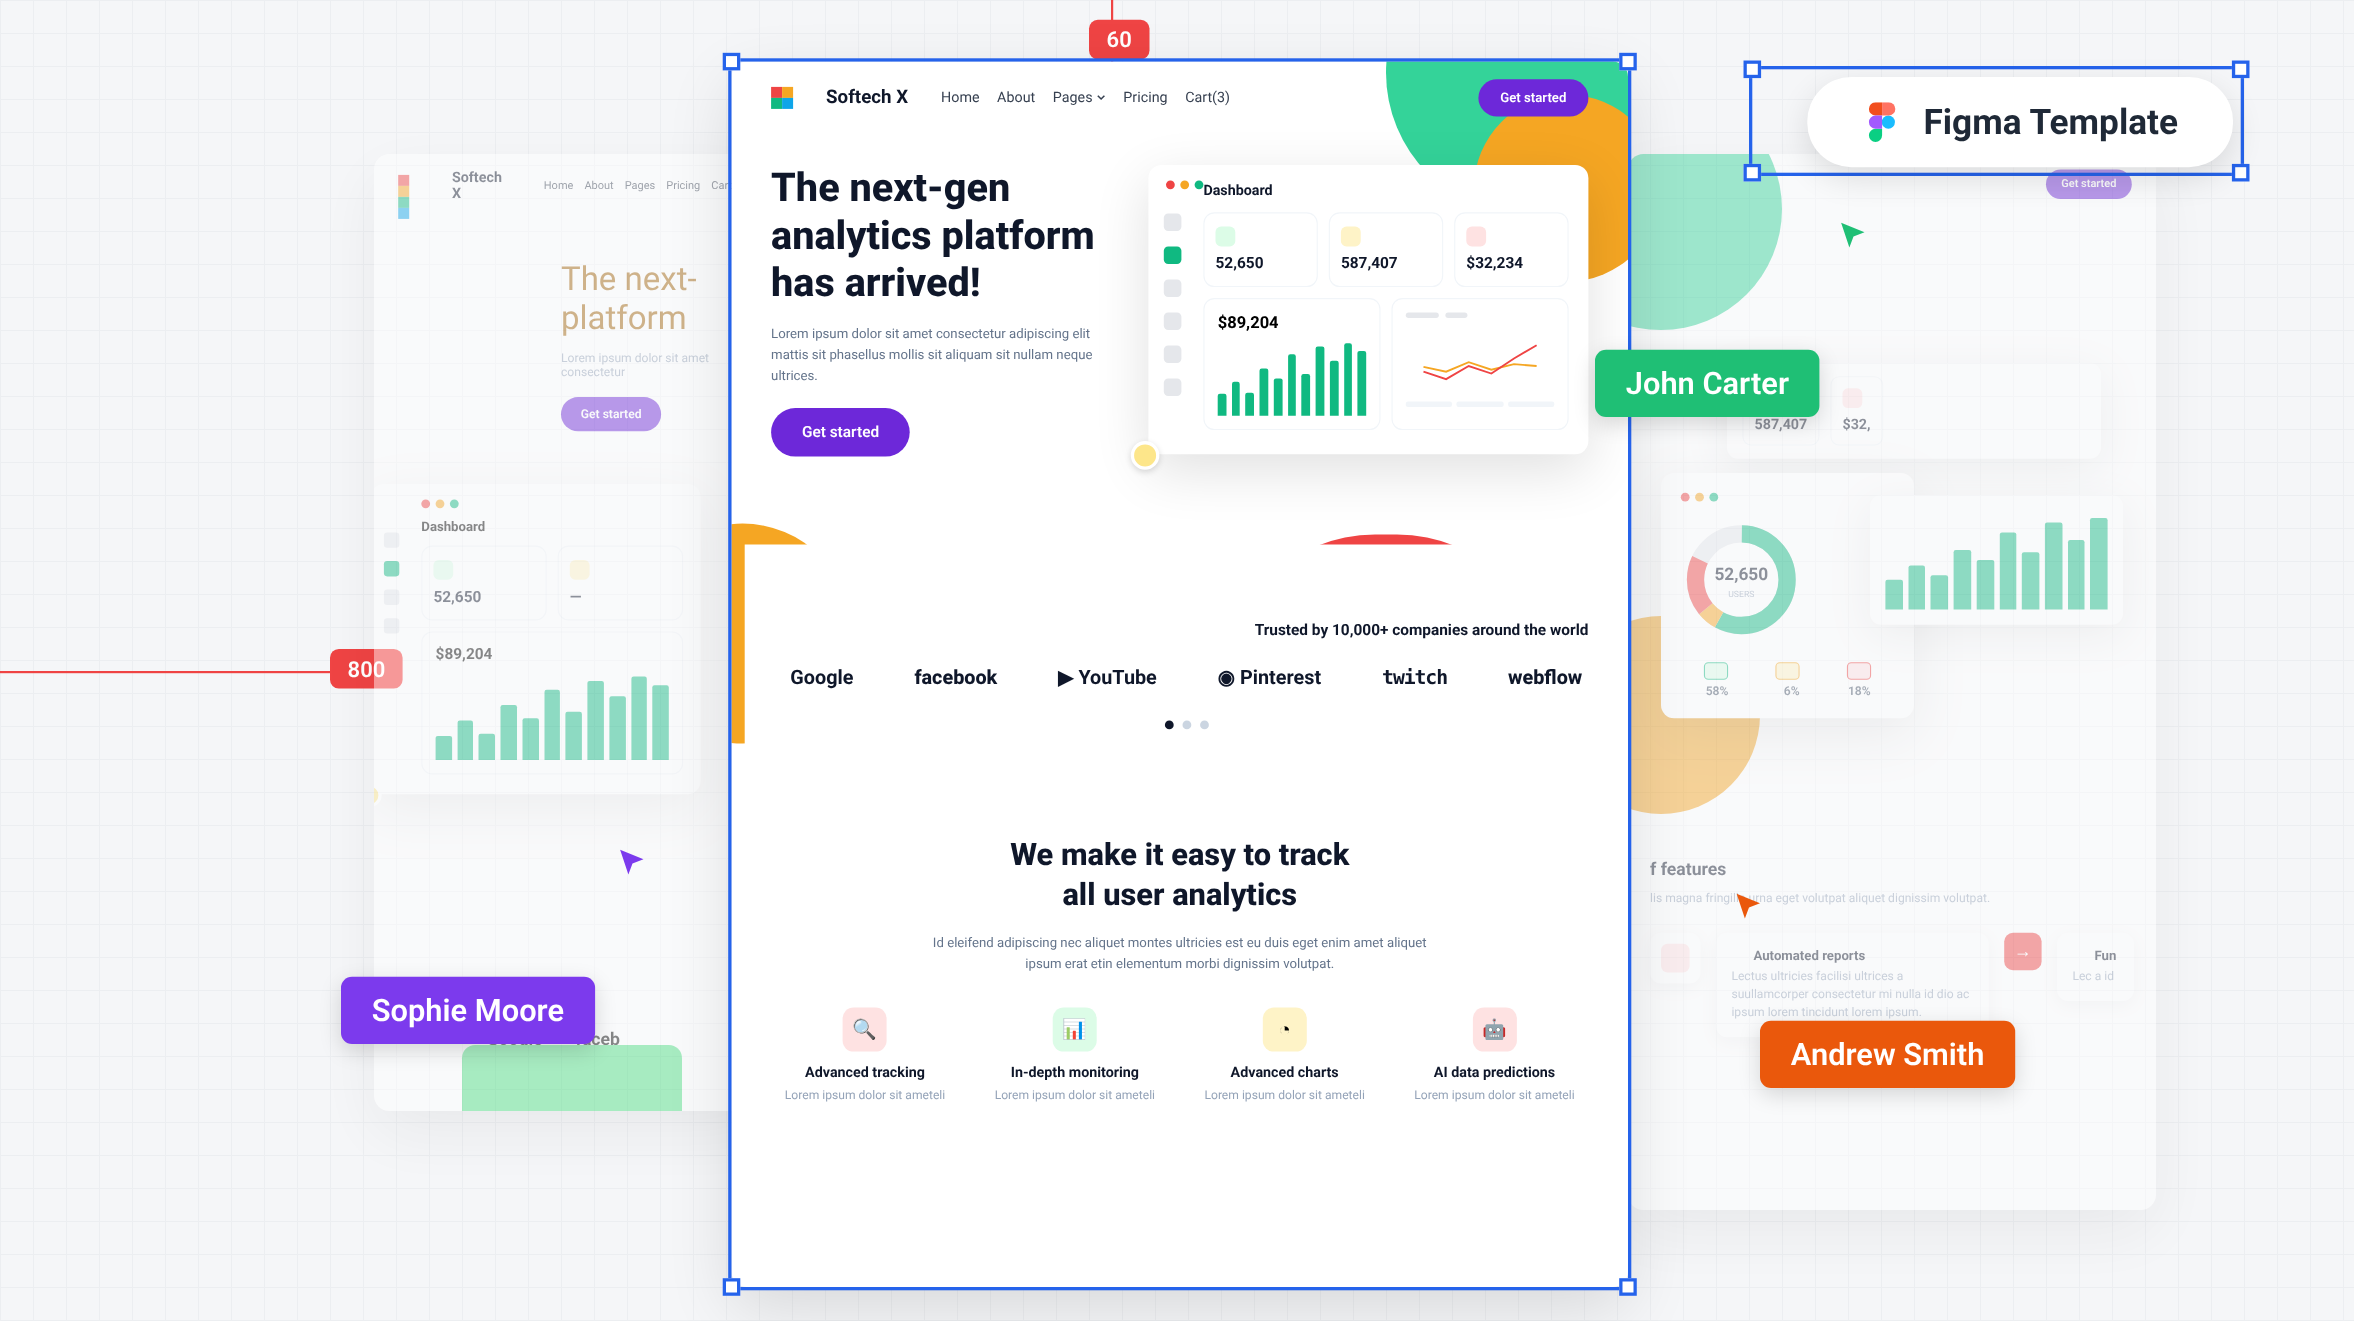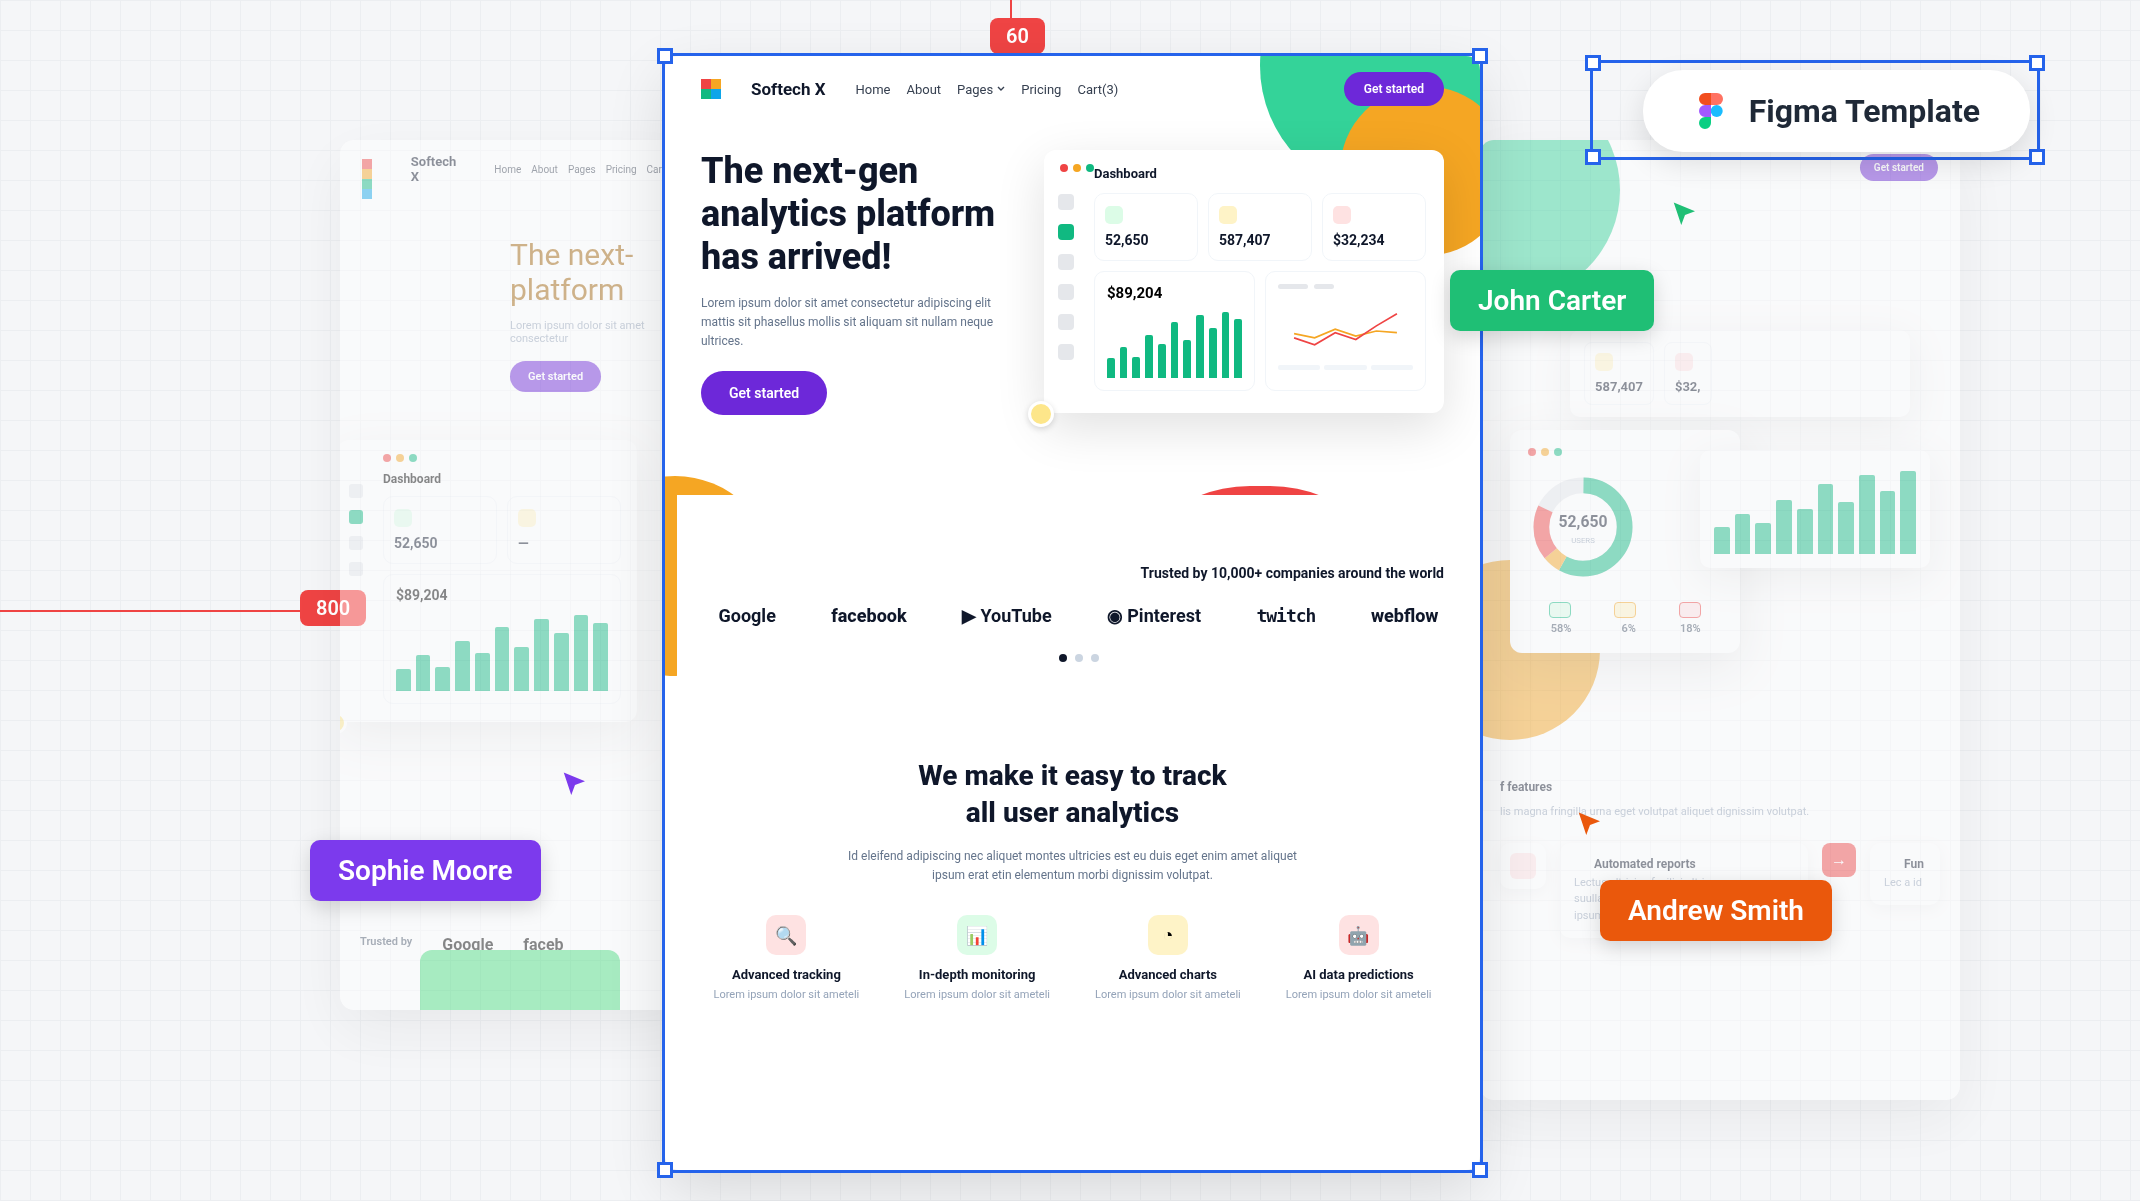--- a/index.html
+++ b/index.html
@@ -20,21 +20,21 @@
 .sel-handle.bl { bottom:-8px; left:-8px; } .sel-handle.br { bottom:-8px; right:-8px; }
 
 
 .figma-pill { position:absolute; top:70px; right:110px; background:#fff; border-radius:40px; padding:22px 50px; display:flex; align-items:center; gap:20px; box-shadow:0 10px 30px rgba(0,0,0,0.12); z-index:50; }
 .figma-pill span { font-size:32px; font-weight:700; color:#1f2937; }
 .figma-logo { width:36px; height:36px; }
 
 
 .user-cursor { position:absolute; z-index:60; }
 .user-cursor svg { width:30px; height:30px; }
-.user-tag { position:absolute; color:#fff; font-weight:600; font-size:28px; padding:14px 28px; border-radius:10px; z-index:60; box-shadow:0 6px 20px rgba(0,0,0,0.15); }
+.user-tag { position:absolute; color:#fff; font-weight:600; font-size:28px; padding:14px 28px; border-radius:10px; z-index:60; box-shadow:0 6px 20px rgba(0,0,0,0.15);margin-top:48px; }
 
 
 .artboard { position:absolute; background:#fff; border-radius:14px; box-shadow:0 20px 60px rgba(0,0,0,0.12); overflow:hidden; }
 .artboard.faded { opacity:0.45; }
 
 
 .topbar { display:flex; align-items:center; gap:30px; padding:16px 36px; position:relative; z-index:5; }
 .logo-mark { width:20px; height:20px; display:flex; flex-wrap:wrap; }
 .logo-mark div { width:10px; height:10px; }
 .brand { font-weight:700; font-size:17px; color:#0f172a; }
@@ -94,21 +94,21 @@
 .features { padding:60px 36px 0; text-align:center; }
 .features h2 { font-size:28px; font-weight:800; color:#0f172a; line-height:1.3; }
 .features p.sub { font-size:12px; color:#64748b; max-width:480px; margin:16px auto 30px; line-height:1.6; }
 .feat-row { display:flex; gap:20px; }
 .feat { flex:1; }
 .feat .ic { width:40px; height:40px; border-radius:10px; margin:0 auto 12px; display:flex; align-items:center; justify-content:center; font-size:18px; }
 .feat h4 { font-size:13px; font-weight:700; color:#0f172a; margin-bottom:6px; }
 .feat p { font-size:11px; color:#94a3b8; }
 
 
-.right-section h3 { font-size:12px; font-weight:700; color:#0f172a; }
+.right-section h3 { font-size:16px; font-weight:700; color:#0f172a; }
 .right-body { font-size:11px; color:#94a3b8; line-height:1.5; }
 .rcard { background:#fff; border-radius:10px; padding:14px; box-shadow:0 4px 16px rgba(0,0,0,0.06); }
 .rcard .ic { width:26px; height:26px; border-radius:6px; margin-bottom:10px; }
 .rcard h5 { font-size:12px; font-weight:700; color:#0f172a; margin-bottom:4px;margin-left:20px; }
 .arrow-btn { width:34px; height:34px; border-radius:8px; background:#ef4444; color:#fff; display:flex; align-items:center; justify-content:center; font-size:16px; }
 
 
 .ldash { position:absolute; left:-3px; top:300px; width:300px; background:#fff; border-radius:12px; box-shadow:0 15px 50px rgba(0,0,0,0.1); padding:14px 16px 18px 46px; }
 </style>
 </head>

